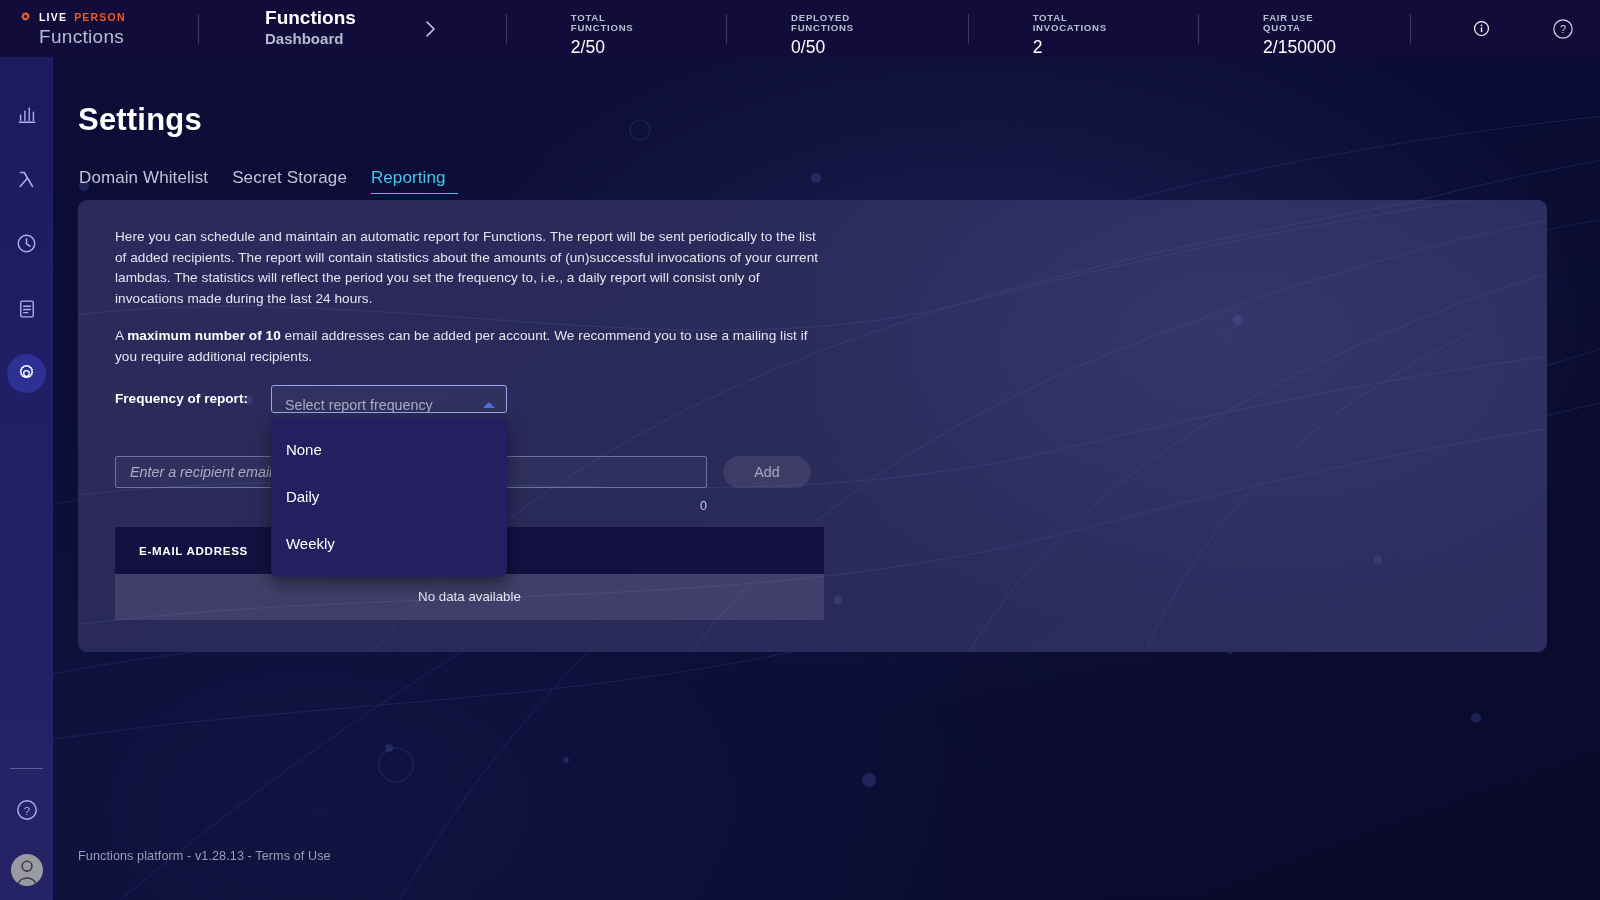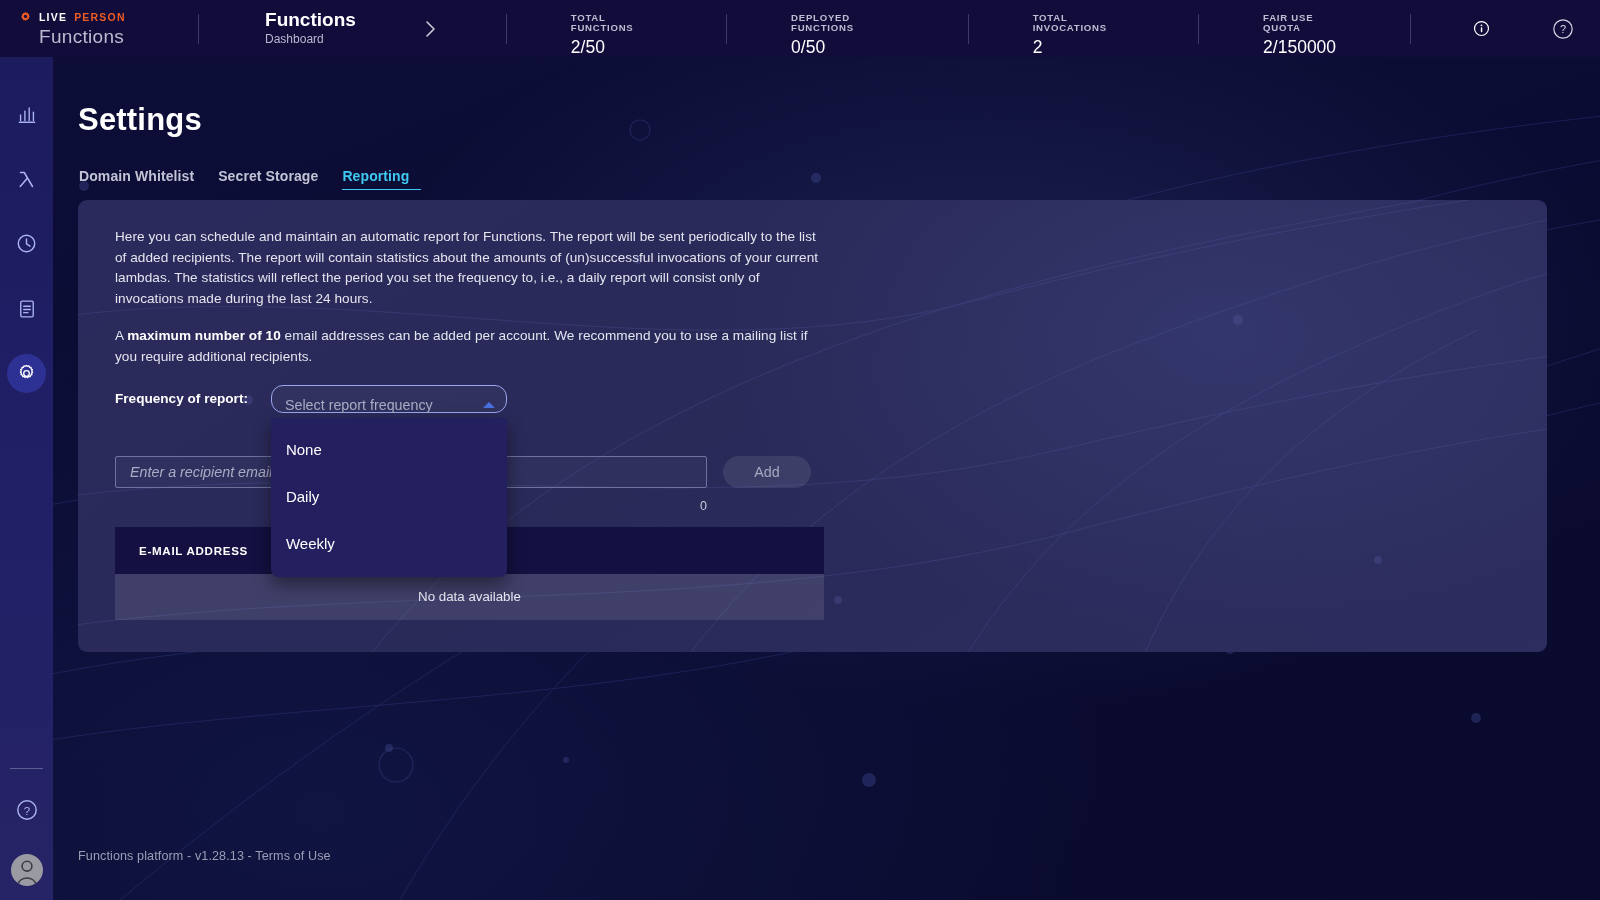--- a/index.html
+++ b/index.html
@@ -43,21 +43,21 @@
   .brand-live { color: #ffffff; }
   .brand-person { color: #ed5c23; }
   .brand-sub {
     font-size: 19px; color: #b9bcd0; font-weight: 300;
     letter-spacing: 0.3px; line-height: 1; margin-top: 3px; margin-left: 20px;
   }
   .hdr-divider { width: 1px; height: 30px; background: #3b3a66; flex: none; }
 
   .crumb { padding-left: 26px; padding-right: 22px; display: flex; flex-direction: column; justify-content: center; }
   .crumb-title { font-size: 19px; font-weight: bold; color: #ffffff; line-height: 1.1; }
-  .crumb-sub { font-size: 12px; color: #b7bace; line-height: 1.25; margin-top: 1px; }
+  .crumb-sub { font-size: 15px; color: #b7bace; line-height: 1.25; margin-top: 1px; font-weight: bold; }
   .crumb-arrow { color: #c9cbdd; font-size: 17px; padding: 0 6px; display:flex; align-items:center; }
 
   .stat { padding: 13px 26px 0 24px; display: flex; flex-direction: column; justify-content: center; height: 57px; }
   .stat-label { font-size: 9.6px; letter-spacing: 0.75px; font-weight: bold; color: #bcbfd2; line-height: 1; }
   .stat-value { font-size: 17.5px; color: #ffffff; line-height: 1.15; margin-top: 4px; font-weight: 400; }
 
   .hdr-info { padding: 0 22px; display: flex; align-items: center; }
   .hdr-right { margin-left: auto; padding-right: 26px; display: flex; align-items: center; }
   .circ-icon { display: block; }
 
@@ -91,22 +91,22 @@
   }
 
   
   .content { position: absolute; top: 57px; left: 53px; width: 1547px; height: 843px; z-index: 10; }
   .page-title {
     position: absolute; left: 25px; top: 45px;
     font-size: 31px; font-weight: bold; color: #ffffff; letter-spacing: 0.2px;
   }
   .tabs { position: absolute; left: 26px; top: 111px; display: flex; gap: 0; }
   .tab {
-    font-size: 14px; color: #c2c4d6; padding: 0 12px 6px 0; margin-right: 12px;
-    cursor: pointer; letter-spacing: 0.1px; font-weight: bold;
+    font-size: 17px; color: #c2c4d6; padding: 0 12px 6px 0; margin-right: 12px;
+    cursor: pointer; letter-spacing: 0.1px;
   }
   .tab.active { color: #3fc8f0; border-bottom: 1px solid #3fc8f0; padding-bottom: 3px; }
 
   
   .card {
     position: absolute; left: 25px; top: 143px;
     width: 1469px; height: 452px;
     border-radius: 9px;
     background:
       radial-gradient(ellipse 700px 420px at 78% 30%, rgba(60,66,124,0.5) 0%, rgba(40,43,95,0) 72%),
@@ -121,21 +121,21 @@
     margin-bottom: 17px; letter-spacing: 0.05px;
   }
   .para b { font-weight: bold; color: #ffffff; }
 
   .freq-row { display: flex; align-items: center; margin-top: 3px; }
   .freq-label { font-size: 13.6px; font-weight: bold; color: #ffffff; margin-right: 23px; }
 
   .select-wrap { position: relative; width: 236px; }
   .select-box {
     width: 236px; height: 28px;
-    border: 1px solid #9aa6ef; border-radius: 12px;
+    border: 1px solid #9aa6ef; border-radius: 3px;
     background: rgba(255,255,255,0.035);
     display: flex; align-items: center; justify-content: space-between;
     padding: 12px 11px 0 13px; cursor: pointer;
   }
   .select-placeholder { font-size: 14.3px; color: #a9adc4; }
   .caret-up {
     width: 0; height: 0;
     border-left: 6px solid transparent; border-right: 6px solid transparent;
     border-bottom: 6px solid #4a6fe0;
   }

